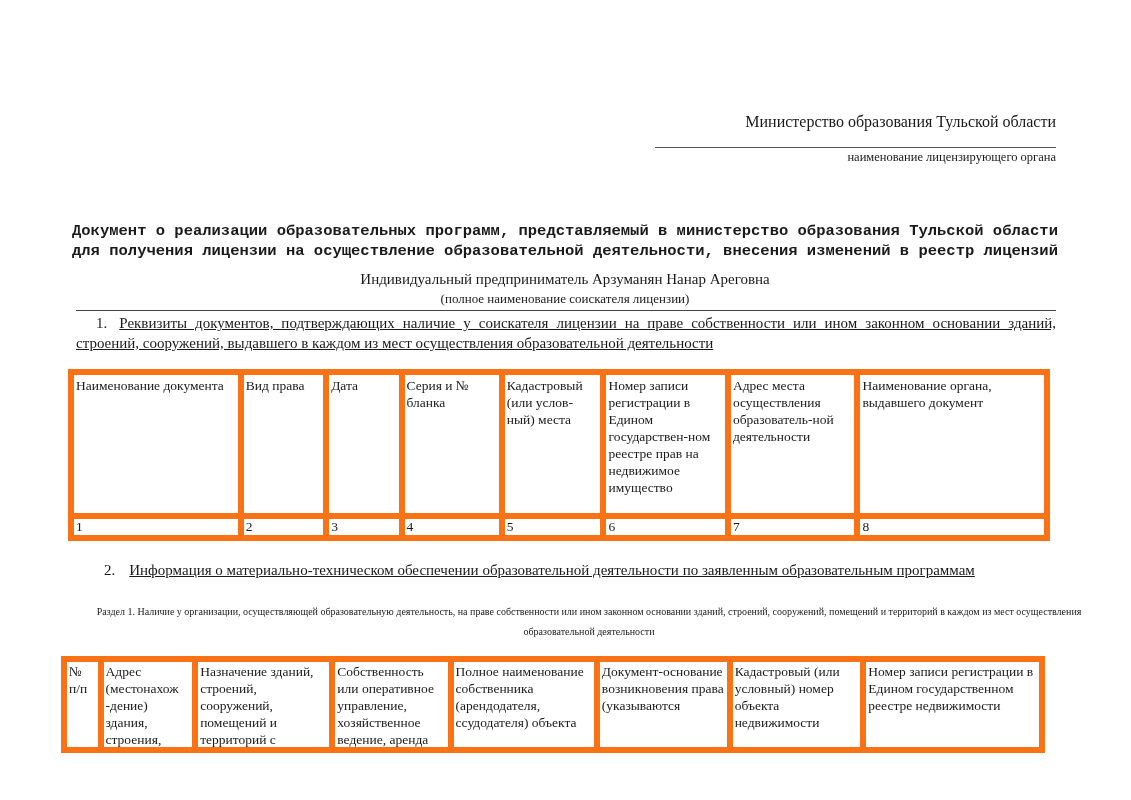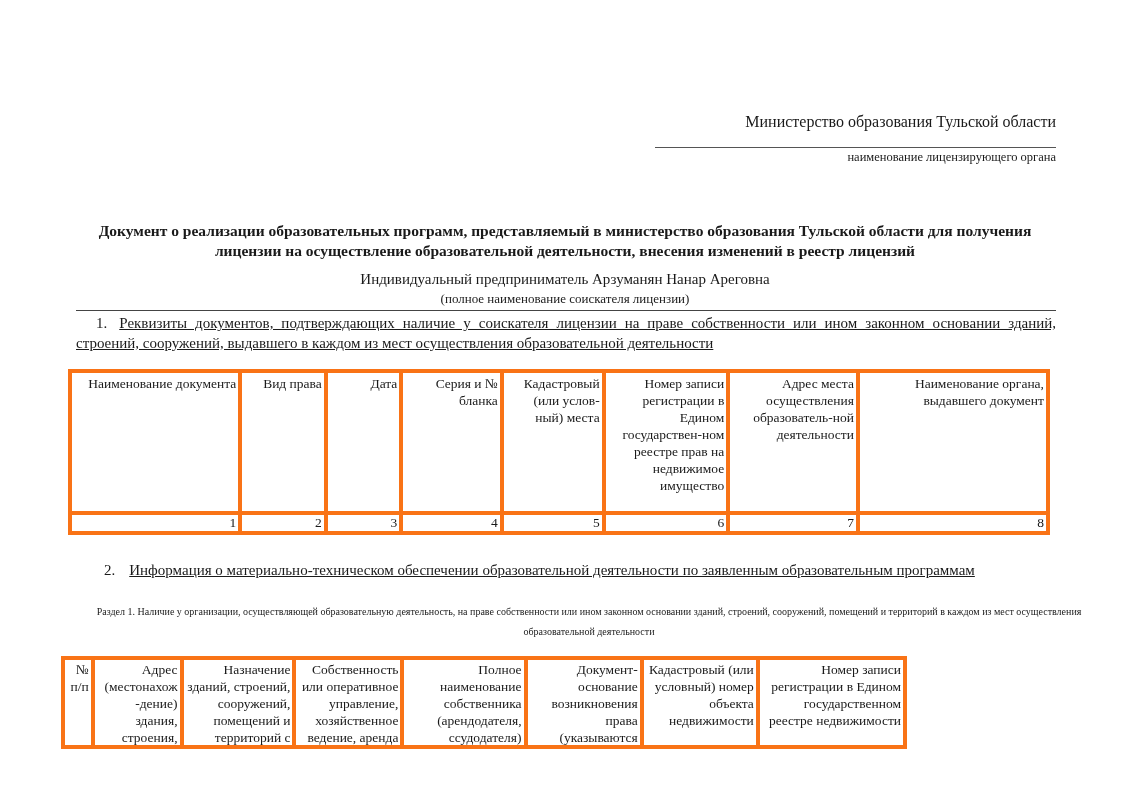--- a/index.html
+++ b/index.html
@@ -2,38 +2,38 @@
 <html><head>
 <meta charset="utf-8">
 <style>
   html, body { margin:0; padding:0; background:#ffffff; }
   body { width:1131px; height:800px; position:relative; overflow:hidden;
          font-family:"Liberation Serif", "DejaVu Serif", serif; color:#1a1a1a; }
   .abs { position:absolute; }
   .ministry { right:75px; top:113px; font-size:16px; white-space:nowrap; }
   .ministry-line { left:655px; top:147px; width:401px; height:0; border-top:1px solid #555; }
   .ministry-cap { right:75px; top:150px; font-size:12.5px; white-space:nowrap; }
-  .title { left:66px; top:221px; width:998px; text-align:center; font-weight:bold; font-size:15.5px; line-height:20px; }
+  .title { left:66px; top:221px; width:998px; text-align:center; font-weight:bold; font-size:15.5px; line-height:20px;font-family:Liberation Mono, monospace; }
   .applicant { left:66px; top:271px; width:998px; text-align:center; font-size:15px; }
   .applicant span { }
   .applicant-cap { left:66px; top:291px; width:998px; text-align:center; font-size:13px; }
   .applicant-line { left:76px; top:310px; width:980px; height:0; border-top:1px solid #444; }
   .sec1 { left:76px; top:313px; width:980px; font-size:15px; line-height:20px; text-align:justify; text-align-last:left; }
   .sec1 .num { padding-left:20px; margin-right:12px; }
   .sec1 .txt { text-decoration:underline; }
   table { border-collapse:collapse; position:absolute; }
-  td, th { border:4px solid #f97316; font-weight:normal; vertical-align:top; text-align:right; padding:0 2px; font-size:13.5px; line-height:17px; }
+  td, th { border:6px solid #f97316; font-weight:normal; vertical-align:top; text-align:left; padding:0 2px; font-size:13.5px; line-height:17px; }
   #t1 { left:68px; top:369px; width:982px; }
   #t1 .hdr td { height:136px; padding-top:2px; }
   #t1 .nums td { height:16px; line-height:16px; vertical-align:middle; }
   .sec2 { left:104px; top:562px; font-size:15px; white-space:nowrap; }
   .sec2 .num { margin-right:14px; }
   .sec2 .txt { text-decoration:underline; }
   .part1 { left:66px; top:602px; width:1046px; text-align:center; font-size:10px; line-height:20px; }
-  #t2 { left:61px; top:656px; width:846px; }
+  #t2 { left:61px; top:656px; width:984px; }
   #t2 td { height:84px; padding-top:1px; overflow:hidden; }
   .clip { max-height:84px; overflow:hidden; }
 </style>
 </head>
 <body>
 
 <div class="abs ministry">Министерство образования Тульской области</div>
 <div class="abs ministry-line"></div>
 <div class="abs ministry-cap">наименование лицензирующего органа</div>
 

